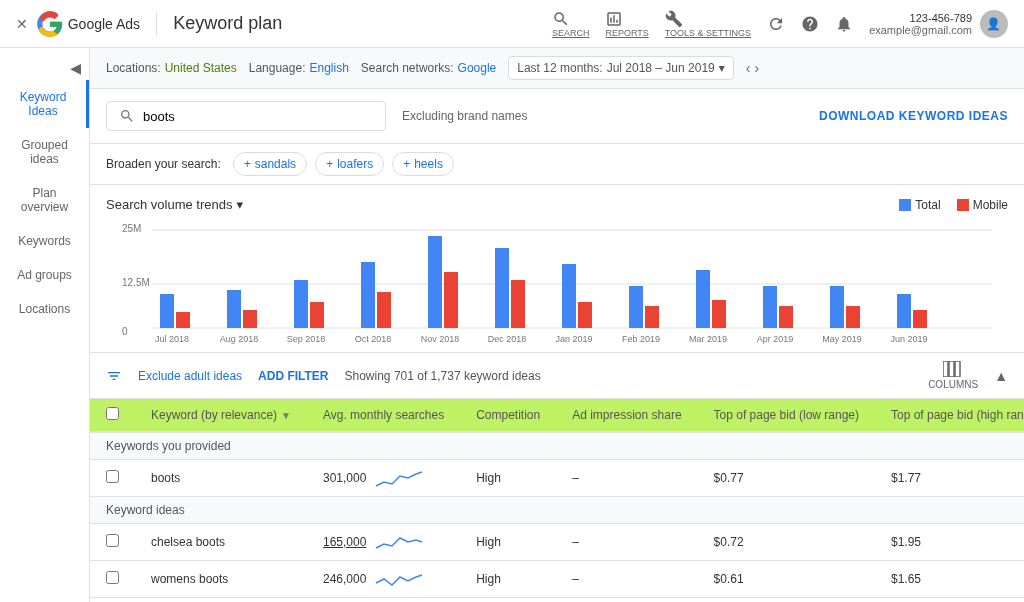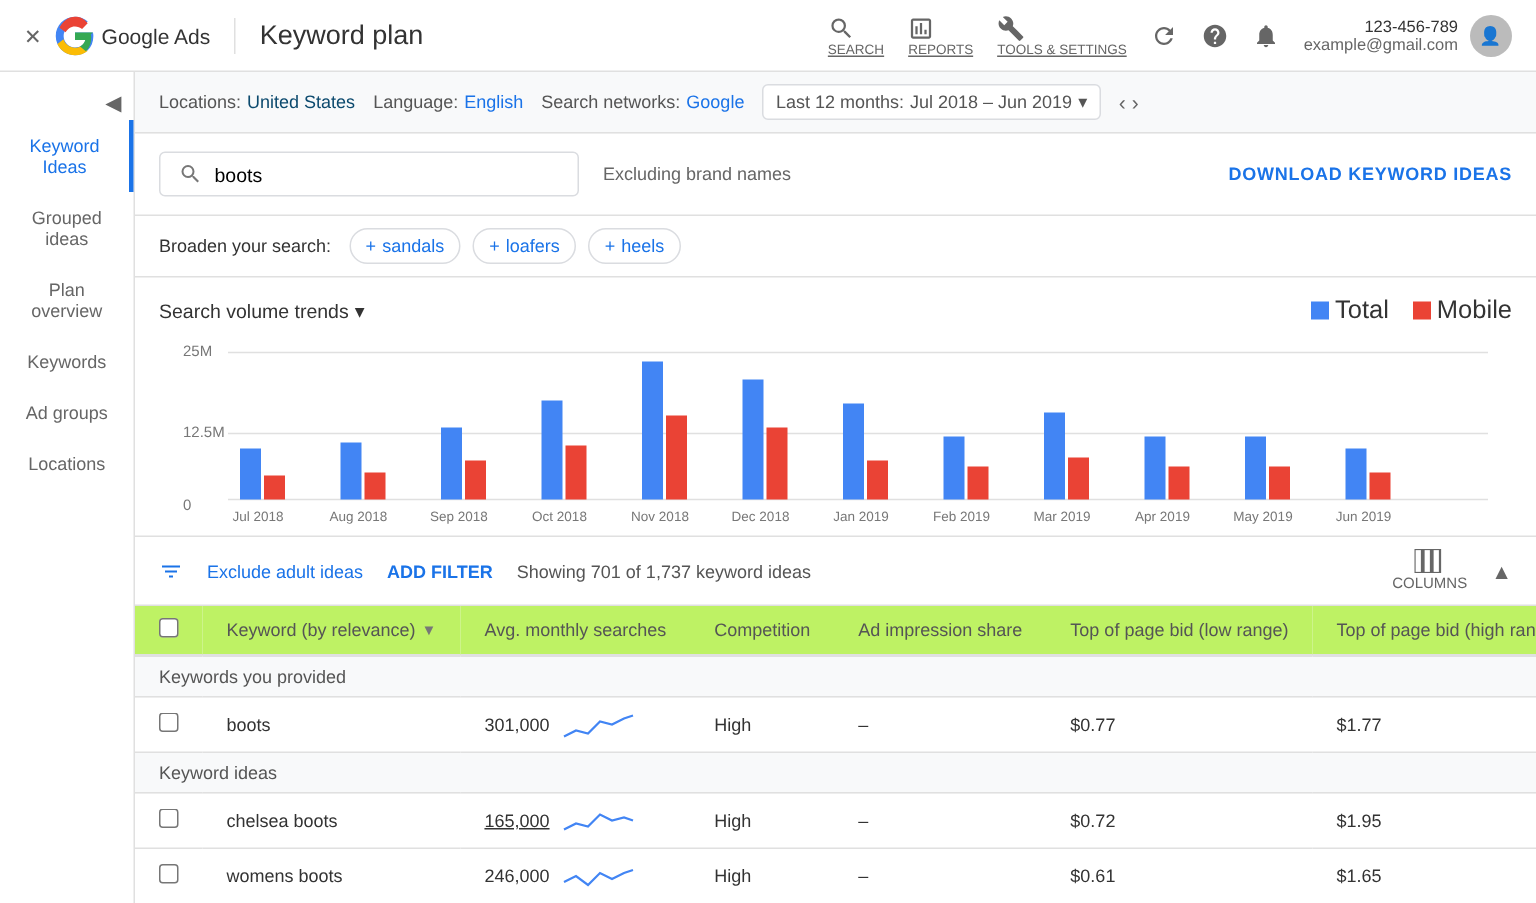--- a/index.html
+++ b/index.html
@@ -113,21 +113,21 @@
     .chart-section { padding: 12px 16px; }
     .chart-title-row {
       display: flex;
       align-items: center;
       gap: 4px;
       font-size: 13px;
       color: #333;
       margin-bottom: 8px;
       cursor: pointer;
     }
-    .legend { display: flex; align-items: center; gap: 16px; margin-left: auto; font-size: 17px; }
+    .legend { display: flex; align-items: center; gap: 16px; margin-left: auto; font-size: 12px; }
     .legend-item { display: flex; align-items: center; gap: 4px; }
     .legend-box { width: 12px; height: 12px; }
 
     
     .chart-container { position: relative; height: 120px; }
     .y-axis-label { font-size: 10px; fill: #777; }
 
     
     .filter-row {
       display: flex;
@@ -250,21 +250,21 @@
     <div class="sidebar-item">Keywords</div>
     <div class="sidebar-item">Ad groups</div>
     <div class="sidebar-item">Locations</div>
   </div>
 
   <div class="main">
 
     <div class="filter-bar">
       <div class="filter-bar-item">
         <span>Locations:</span>
-        <span style="color:#0c4a6e;cursor:pointer">United States</span>
+        <span style="color:#4d7c0f;cursor:pointer">United States</span>
       </div>
       <div class="filter-bar-item">
         <span>Language:</span>
         <span style="color:#1a73e8;cursor:pointer">English</span>
       </div>
       <div class="filter-bar-item">
         <span>Search networks:</span>
         <span style="color:#1a73e8;cursor:pointer">Google</span>
       </div>
       <div class="date-selector">

